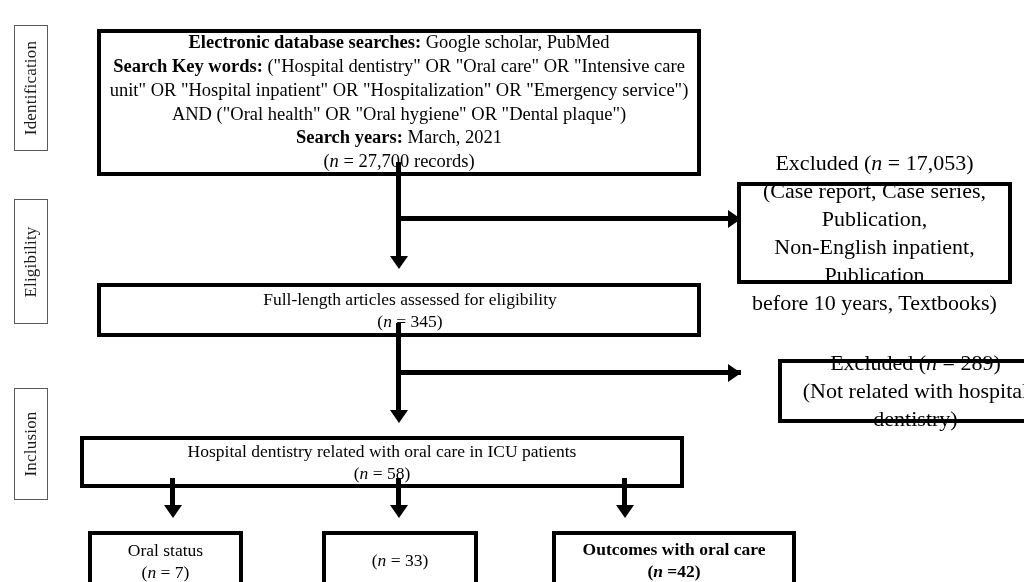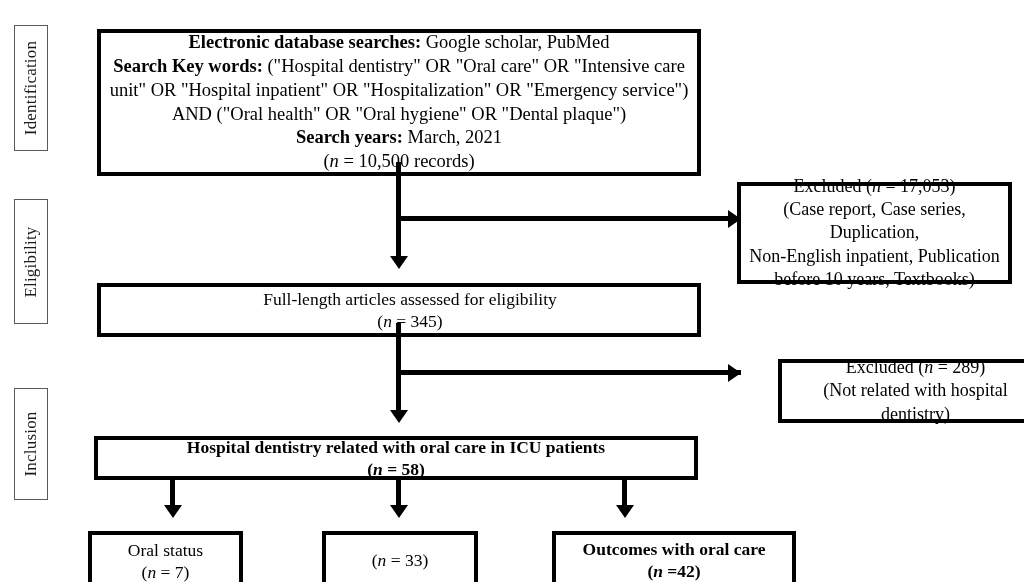--- a/index.html
+++ b/index.html
@@ -47,21 +47,21 @@
     text-align: center;
     color: #000000;
     line-height: 1.28;
     padding: 2px 6px;
     margin-top: 14px;
   }
   .node .line { display: block; width: 100%; }
 
   .fs-18 { font-size: 18.5px; }
   .fs-17 { font-size: 17.5px; }
-  .fs-16 { font-size: 18px; text-align: center; }
+  .fs-16 { font-size: 22px; text-align: center; }
 
   b { font-weight: bold; }
   i { font-style: italic; }
 
   
   .vline {
     position: absolute;
     width: 5px;
     background: #000000;
   }
@@ -114,35 +114,35 @@
     <span class="line">
       <span>unit" OR "Hospital inpatient" OR "Hospitalization" OR "Emergency service")</span>
     </span>
     <span class="line">
       <span>AND ("Oral health" OR "Oral hygiene" OR "Dental plaque")</span>
     </span>
     <span class="line">
       <b>Search years:</b><span> March, 2021</span>
     </span>
     <span class="line">
-      <span>(</span><i>n</i><span> = 10,500 records)</span>
+      <span>(</span><i>n</i><span> = 27,700 records)</span>
     </span>
   </div>
 
   <div class="vline" style="left:396px; top:162px; height:101px;"></div>
   <div class="arrow-down" style="left:390px; top:256px;"></div>
 
   <div class="hline" style="left:396px; top:216px; width:345px;"></div>
   <div class="arrow-right" style="left:728px; top:210px;"></div>
 
   <div class="node fs-16" style="left:737px; top:168px; width:275px; height:102px;">
     <span class="line">
       <span>Excluded (</span><i>n</i><span> = 17,053)</span>
     </span>
-    <span class="line">(Case report, Case series, Duplication,</span>
+    <span class="line">(Case report, Case series, Publication,</span>
     <span class="line">Non-English inpatient, Publication</span>
     <span class="line">before 10 years, Textbooks)</span>
   </div>
 
   <div class="node fs-17" style="left:97px; top:269px; width:604px; height:54px;padding-left:28px;">
     <span class="line">Full-length articles assessed for eligibility</span>
     <span class="line">
       <span>(</span><i>n</i><span> = 345)</span>
     </span>
   </div>
@@ -153,21 +153,21 @@
   <div class="hline" style="left:396px; top:370px; width:345px;"></div>
   <div class="arrow-right" style="left:728px; top:364px;"></div>
 
   <div class="node fs-16" style="left:778px; top:345px; width:275px; height:64px;">
     <span class="line">
       <span>Excluded (</span><i>n</i><span> = 289)</span>
     </span>
     <span class="line">(Not related with hospital dentistry)</span>
   </div>
 
-  <div class="node fs-17" style="left:94px; top:422px; width:604px; height:44px;font-weight:bold;">
+  <div class="node fs-17" style="left:80px; top:422px; width:604px; height:52px;">
     <span class="line">Hospital dentistry related with oral care in ICU patients</span>
     <span class="line">
       <span>(</span><i>n</i><span> = 58)</span>
     </span>
   </div>
 
   <div class="vline" style="left:170px; top:478px; height:32px;"></div>
   <div class="arrow-down" style="left:164px; top:505px;"></div>
 
   <div class="vline" style="left:396px; top:478px; height:32px;"></div>

